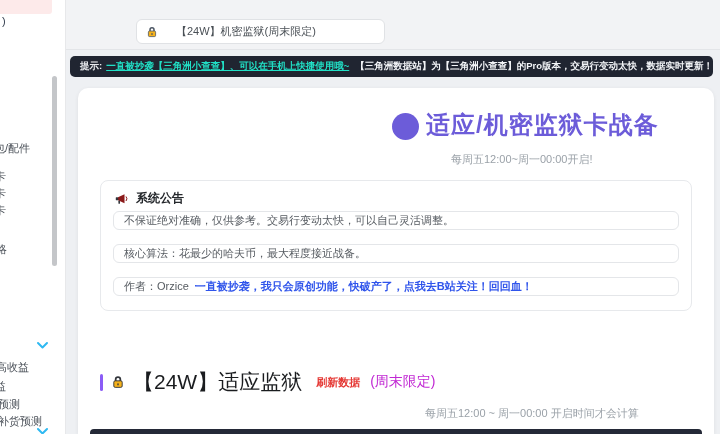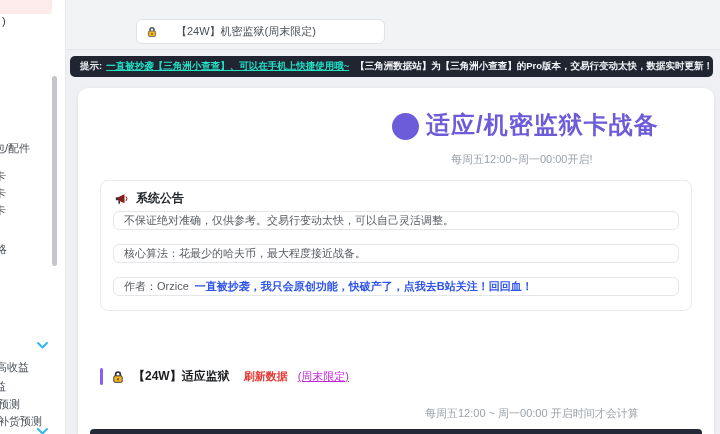--- a/index.html
+++ b/index.html
@@ -33,23 +33,23 @@
   
   .announce{position:absolute;left:100px;top:180px;width:592px;height:131px;border:1px solid #e7e9ec;border-radius:8px;background:#fff;box-sizing:border-box;}
   .announce-head{position:absolute;left:14px;top:9px;display:flex;align-items:center;gap:7px;}
   .announce-head .txt{font-size:12px;font-weight:600;color:#25282c;text-align:right;}
   .a-row{position:absolute;left:12px;width:566px;height:19px;border:1px solid #e4e6e9;border-radius:6px;display:flex;align-items:center;padding:8px 10px;box-sizing:border-box;font-size:11px;color:#565b61;white-space:nowrap;overflow:hidden;}
   .a-row .blue{color:#2f54eb;font-weight:bold;margin-left:6px;cursor:pointer;}
 
   
   .section-head{position:absolute;left:100px;top:368px;display:flex;align-items:center;gap:8px;}
   .sec-bar{width:3px;height:17px;background:#8b5cf6;border-radius:2px;}
-  .sec-title{font-size:12px;font-weight:bold;color:#1a1c1f;white-space:nowrap;}
+  .sec-title{font-size:21px;font-weight:normal;color:#1a1c1f;white-space:nowrap;}
   .sec-refresh{font-size:11px;font-weight:bold;color:#e53935;margin-left:6px;cursor:pointer;white-space:nowrap;}
-  .sec-badge{font-size:11px;color:#c026d3;margin-left:2px;white-space:nowrap;text-decoration:underline;}
+  .sec-badge{font-size:14px;color:#c026d3;margin-left:2px;white-space:nowrap;}
 
   .schedule-note{position:absolute;left:425px;top:406px;font-size:11px;color:#9aa1a8;white-space:nowrap;}
 
   .table-header-peek{position:absolute;left:90px;top:429px;width:612px;height:5px;background:#242937;border-radius:4px 4px 0 0;}
 
   .icon{display:inline-flex;align-items:center;justify-content:center;}
 </style>
 </head>
 <body>
 

